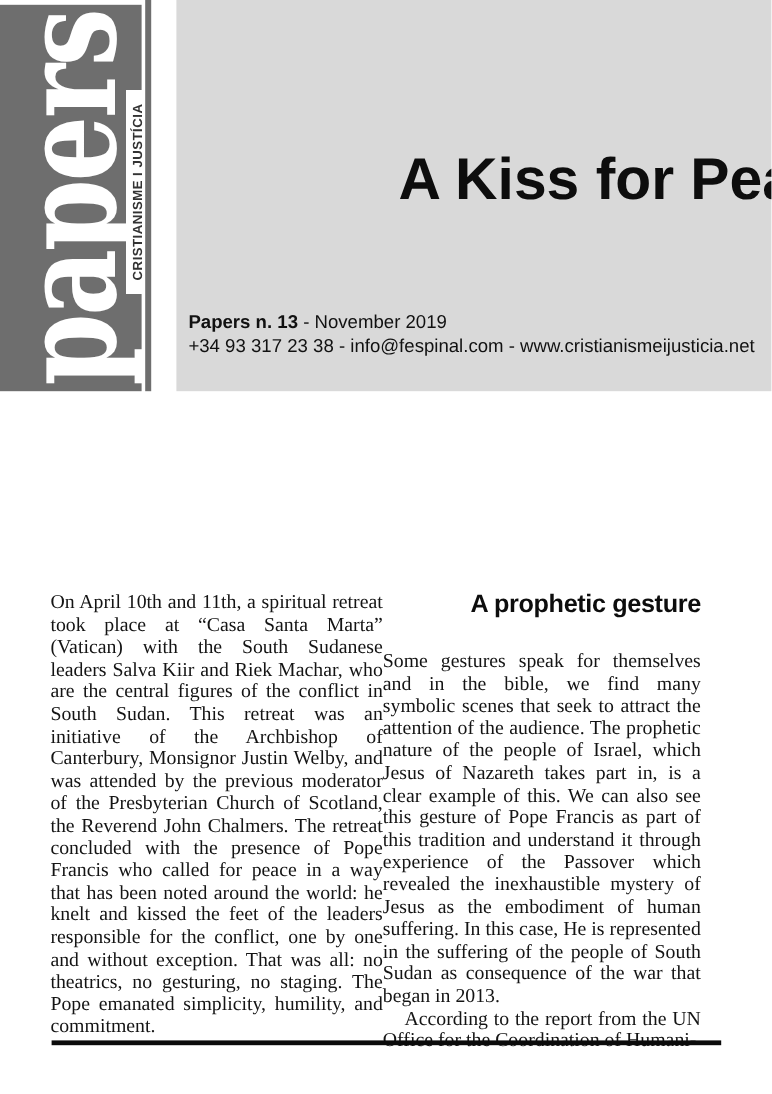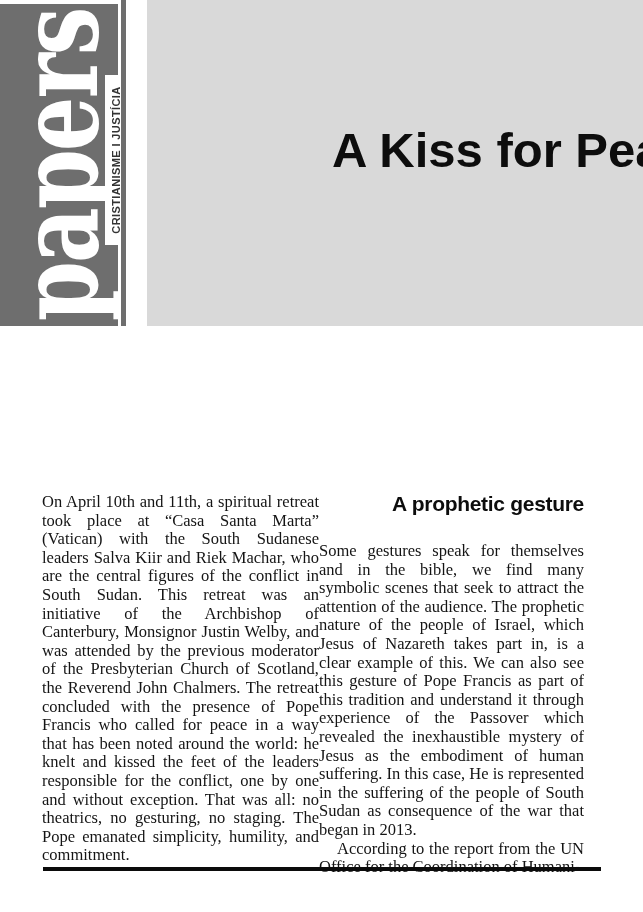--- a/index.html
+++ b/index.html
@@ -95,20 +95,22 @@
 
   <div class="label-strip">
     <span class="label-text">CRISTIANISME I JUSTÍCIA</span>
   </div>
 
   <div class="v-line"></div>
 
   <div class="header">
     <div class="title">A Kiss for Peace</div>
     <div class="info">
+      <div class="info-line"><span class="b">Papers n. 13</span><span> - November 2019</span></div>
+      <div class="info-line">+34 93 317 23 38 - info@fespinal.com - www.cristianismeijusticia.net</div>
     </div>
   </div>
 
   <div class="body">
     <div class="col col-left">
       <p>On April 10th and 11th, a spiritual retreat took place at “Casa Santa Marta” (Vatican) with the South Sudanese leaders Salva Kiir and Riek Machar, who are the central figures of the conflict in South Sudan. This retreat was an initiative of the Archbishop of Canterbury, Monsignor Justin Welby, and was attended by the previous moderator of the Presbyterian Church of Scotland, the Reverend John Chalmers. The retreat concluded with the presence of Pope Francis who called for peace in a way that has been noted around the world: he knelt and kissed the feet of the leaders responsible for the conflict, one by one and without exception. That was all: no theatrics, no gesturing, no staging. The Pope emanated simplicity, humility, and commitment.</p>
     </div>
     <div class="col col-right">
       <h2>A prophetic gesture</h2>
       <p>Some gestures speak for themselves and in the bible, we find many symbolic scenes that seek to attract the attention of the audience. The prophetic nature of the people of Israel, which Jesus of Nazareth takes part in, is a clear example of this. We can also see this gesture of Pope Francis as part of this tradition and understand it through experience of the Passover which revealed the inexhaustible mystery of Jesus as the embodiment of human suffering. In this case, He is represented in the suffering of the people of South Sudan as consequence of the war that began in 2013.</p>

